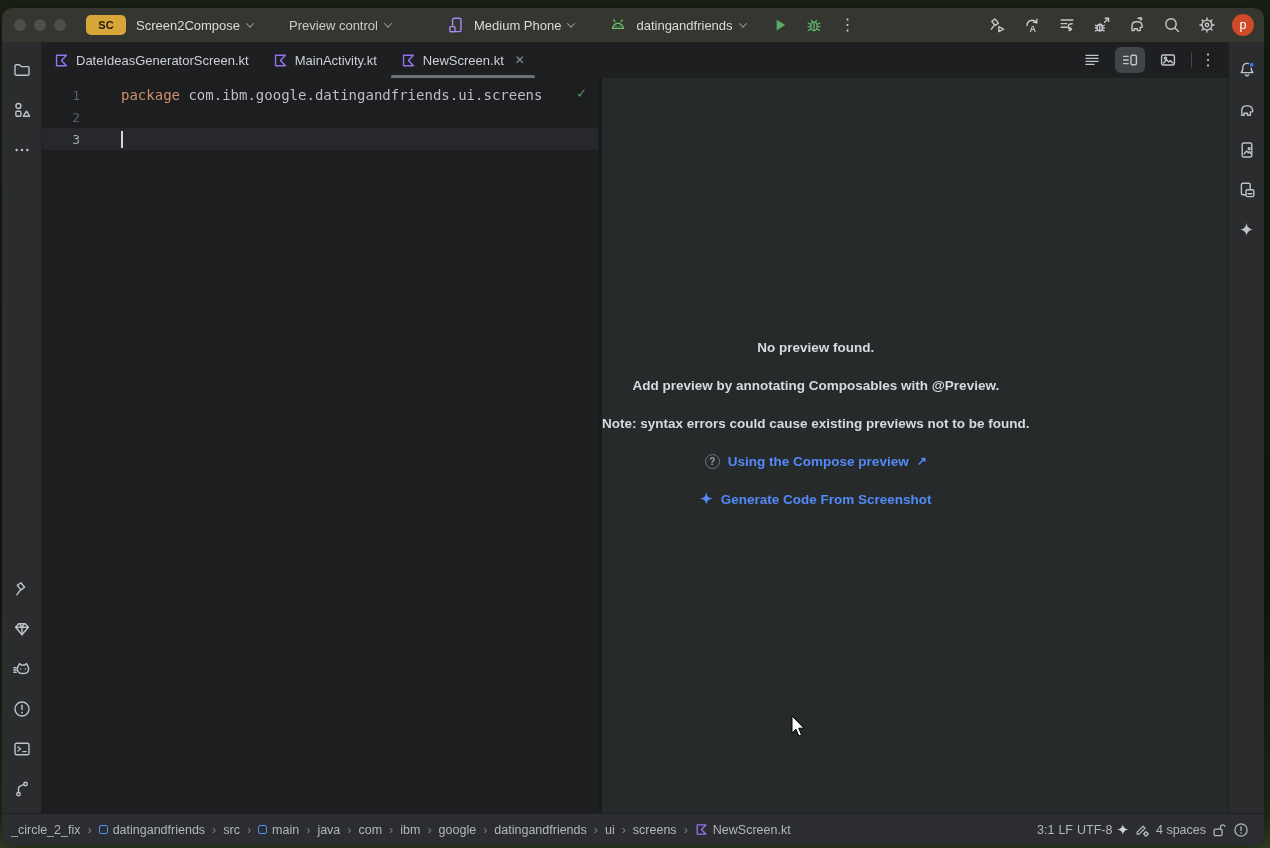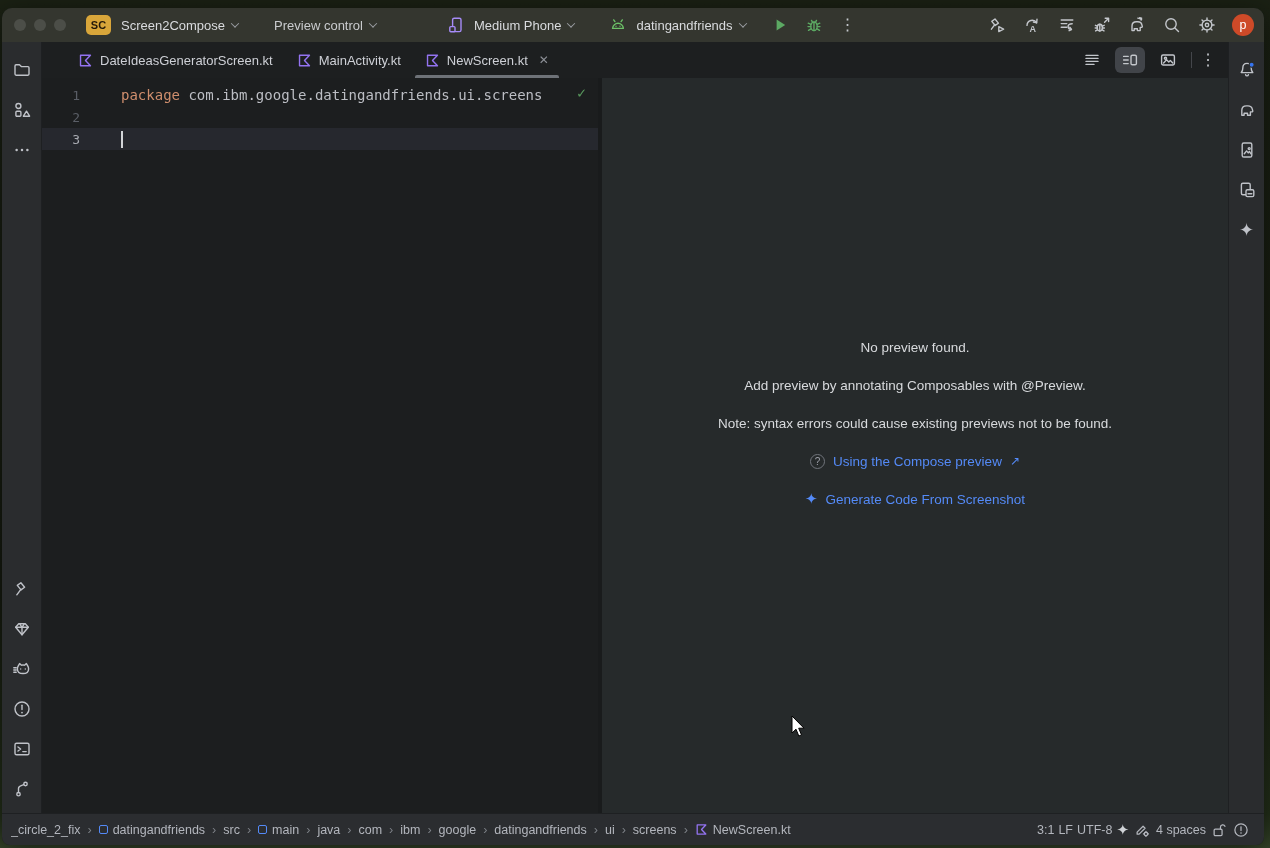--- a/index.html
+++ b/index.html
@@ -23,21 +23,21 @@
     height:34px; flex:0 0 34px;
     background: var(--titlebar-bg);
     display:flex; align-items:center;
     position:relative;
     font-size:13px;
   }
   .traffic { display:flex; gap:8px; margin-left:12px; }
   .traffic i { width:12px; height:12px; border-radius:50%; background:#4c4e48; display:block; }
   .app-badge {
     margin-left:20px;
-    width:25px; height:20px; border-radius:5px;
+    width:40px; height:20px; border-radius:5px;
     background:var(--badge-amber); color:#24190a;
     font-size:11px; font-weight:bold;
     display:flex; align-items:center; justify-content:center;
   }
   .tb-item { display:flex; align-items:center; gap:7px; margin-left:10px; color:#d9dbde; cursor:default; }
   .tb-item.dim { color:#c9cbce; margin-left:36px; }
   .chev { width:6px; height:6px; border-right:1.5px solid #9a9da2; border-bottom:1.5px solid #9a9da2;
           transform:rotate(45deg) translate(-1px,-1px); display:inline-block; }
   .run-cluster { position:absolute; left:444px; top:0; height:34px; display:flex; align-items:center; gap:8px; }
   .tb-right { position:absolute; right:10px; top:0; height:34px; display:flex; align-items:center; gap:15px; color:#c3c6cb; }
@@ -50,21 +50,21 @@
   .glyph { font-size:16px; line-height:1; }
   
   .main { flex:1; display:flex; min-height:0; }
   .stripe { background:var(--stripe-bg); display:flex; flex-direction:column; align-items:center; color:#bfc2c8; }
   .stripe.left { width:40px; border-right:1px solid #1e2022; padding:8px 0 4px; }
   .stripe.right { width:36px; border-left:1px solid #1e2022; padding:8px 0 4px; }
   .slot { height:40px; display:flex; align-items:center; justify-content:center; width:100%; cursor:default; }
   .spacer { margin-top:auto; }
   
   .center { flex:1; display:flex; flex-direction:column; min-width:0; }
-  .tabrow { height:36px; flex:0 0 36px; background:#1d1f20; display:flex; align-items:stretch; font-size:13px;padding-left:24px; }
+  .tabrow { height:36px; flex:0 0 36px; background:#1d1f20; display:flex; align-items:stretch; font-size:13px; }
   .tab { display:flex; align-items:center; gap:7px; padding:0 12px; color:#ced0d6; position:relative; cursor:default; }
   .tab.active::after { content:""; position:absolute; left:2px; right:2px; bottom:0; height:3px;
                        background:var(--tab-underline); border-radius:2px 2px 0 0; }
   .tab .close { color:#8d9097; font-size:12px; margin-left:4px; }
   .viewmodes { margin-left:auto; display:flex; align-items:center; gap:8px; padding-right:12px; color:#c3c6cb; }
   .vm { padding:3px 5px; border-radius:6px; display:flex; }
   .vm.sel { background:#414449; }
   .vsep { width:1px; height:16px; background:#44464b; }
   .content { flex:1; display:flex; min-height:0; }
   
@@ -73,21 +73,21 @@
   .code-line { height:22px; display:flex; align-items:center; }
   .code-line.current { background:var(--current-line-bg); }
   .ln { width:24px; margin-left:14px; text-align:right; color:#5a5e66; font-size:13px; flex:0 0 24px; }
   .code-line.current .ln { color:#a7aab1; }
   .codetxt { padding-left:41px; color:var(--code-text); white-space:pre; }
   .kw { color:var(--keyword-orange); }
   .caret { width:2px; height:17px; background:#d2d4d8; margin-left:41px; }
   .inspect { position:absolute; top:6px; right:12px; color:var(--check-green); font-weight:bold; font-size:15px; }
   .divider { width:4px; flex:0 0 4px; background:#191b1c; }
   
-  .preview { flex:1; background:var(--preview-bg); display:flex; flex-direction:column; align-items:center; }
+  .preview { flex:1; background:var(--preview-bg); display:flex; flex-direction:column; align-items:flex-start;font-weight:bold; }
   .pv-stack { margin-top:250px; display:flex; flex-direction:column; align-items:center; }
   .pv-msg { height:38px; display:flex; align-items:center; font-size:13.5px; color:#d8dadd; }
   .pv-link-row { height:38px; display:flex; align-items:center; gap:8px; font-size:13.5px; color:var(--accent-blue); cursor:default; }
   .qmark { width:15px; height:15px; border-radius:50%; border:1.4px solid #71757c; color:#9da0a8;
            font-size:10px; display:flex; align-items:center; justify-content:center; }
   .ext { font-size:12px; }
   .spark-blue { color:var(--accent-blue); font-size:15px; }
   
   .statusbar { height:32px; flex:0 0 32px; background:var(--statusbar-bg); border-top:1px solid #1e2022;
                display:flex; align-items:center; font-size:12.5px; color:#b3b6bd; padding:0 14px 0 9px; }

